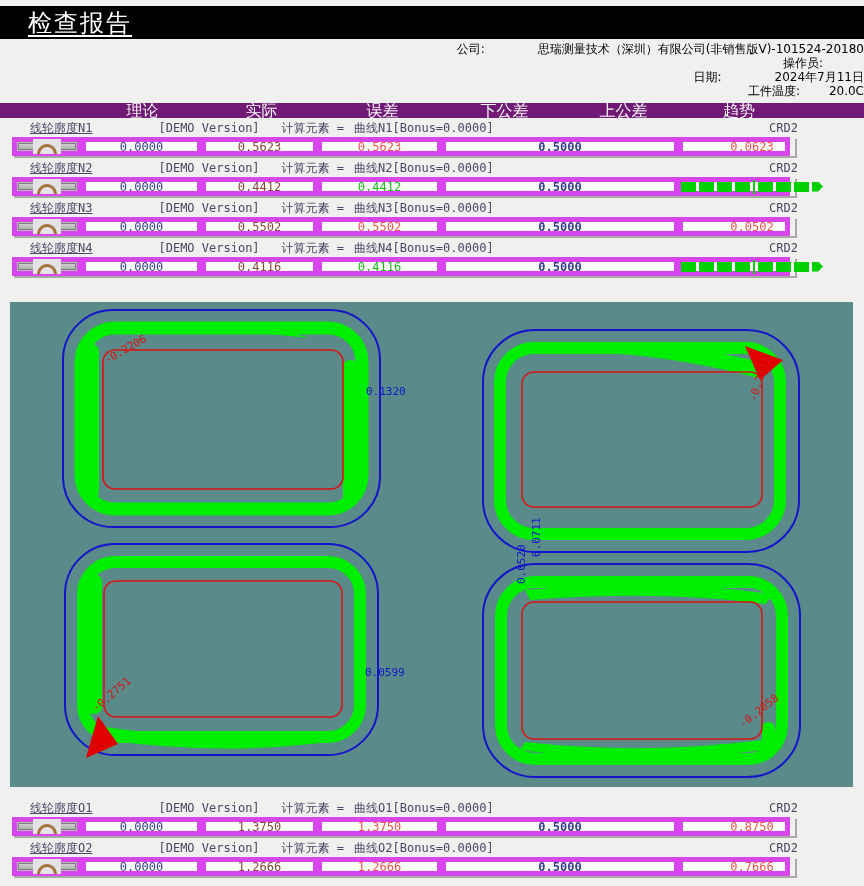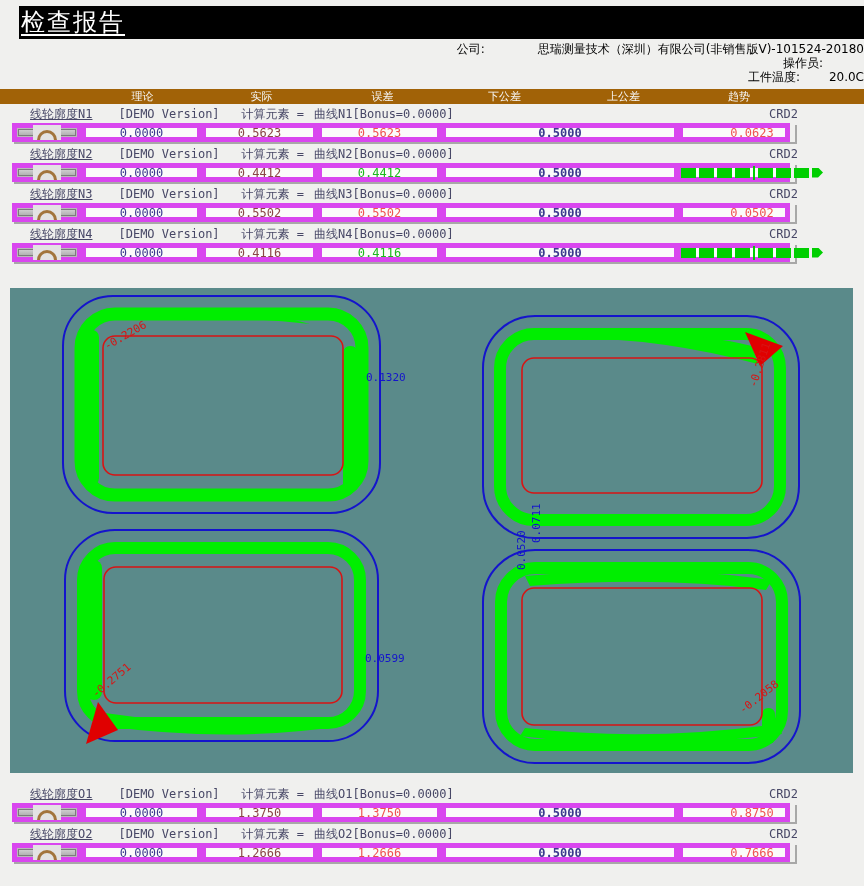--- a/index.html
+++ b/index.html
@@ -1,47 +1,47 @@
 <!DOCTYPE html>
 <html><head>
 <meta charset="utf-8">
 <style>
   * { margin:0; padding:0; box-sizing:border-box; }
   html,body { width:864px; height:886px; overflow:hidden; background:#f0f0ee;
               font-family:"DejaVu Sans","Liberation Sans",sans-serif; }
 
   
   .titlebar { margin-top:6px; height:33px; background:#000; color:#fff;
-              display:flex; padding-left:2px;margin-left:19px; }
+              display:flex; align-items:center; padding-left:28px; }
   .titlebar .t { font-size:24px; letter-spacing:2px; text-decoration:underline;
                  text-underline-offset:4px; }
 
   
   .info { padding:3px 0 0 14px; }
   .info-row { display:flex; height:14px; line-height:14px; font-size:12px; color:#000000;justify-content:flex-end; }
   .info-row .lbl { width:81px; }
   .info-row .val { }
 
   
-  .colhead { margin-top:5px; height:15px; background:#a16207; color:#f7f7f7;
-             font-size:11px; line-height:15px; display:flex; padding-left:12px;
+  .colhead { margin-top:5px; height:15px; background:#701a75; color:#f7f7f7;
+             font-size:16px; line-height:15px; display:flex; padding-left:12px;
              font-family:"DejaVu Sans","Liberation Sans",sans-serif; }
   .colhead span { text-align:center; }
   .ch-icon{ width:70px; } .ch-theory{ width:121px; } .ch-actual{ width:117px; }
   .ch-error{ width:125px; } .ch-ltol{ width:119px; } .ch-utol{ width:119px; }
   .ch-trend{ width:112px; }
 
   
   .blocks { margin-top:4px; }
   .mblock { margin-bottom:6px; }
   .mhead { display:flex; height:13px; line-height:13px; font-size:12px; color:#474766;
            padding:0 30px; margin-bottom:2px;
            font-family:"DejaVu Sans Mono","Liberation Mono",monospace; }
   .mhead .mname { text-decoration:underline; margin-right:26px; }
-  .mhead .mdemo { margin-right:22px; }
+  .mhead .mdemo { margin-right:22px;margin-left:40px; }
   .mhead .mcalc { margin-right:10px; }
   .mhead .melem { }
   .mhead .mcrd  { margin-left:auto; margin-right:36px; }
 
   .mrow { display:flex; margin-left:12px; width:783px; height:19px;
           font-size:12px; font-family:"DejaVu Sans Mono","Liberation Mono",monospace;
           box-shadow:2px 2px 0 rgba(110,110,110,.55); }
   .cell { border:5px solid #d946ef; background:#fbfbfa; margin-left:-1px;
           display:flex; align-items:center; justify-content:center; }
   .cell:first-child { margin-left:0; }
@@ -83,20 +83,24 @@
 <div class="info">
   <div class="info-row">
     <span class="lbl">公司:</span>
     <span class="val">思瑞测量技术（深圳）有限公司(非销售版V)-101524-20180</span>
   </div>
   <div class="info-row">
     <span class="lbl">操作员:</span>
     <span class="val"></span>
   </div>
   <div class="info-row">
+    <span class="lbl">日期:</span>
+    <span class="val">2024年7月11日</span>
+  </div>
+  <div class="info-row">
     <span class="lbl">工件温度:</span>
     <span class="val">20.0C</span>
   </div>
 </div>
 
 <div class="colhead">
   <span class="ch-icon"></span>
   <span class="ch-theory">理论</span>
   <span class="ch-actual">实际</span>
   <span class="ch-error">误差</span>

